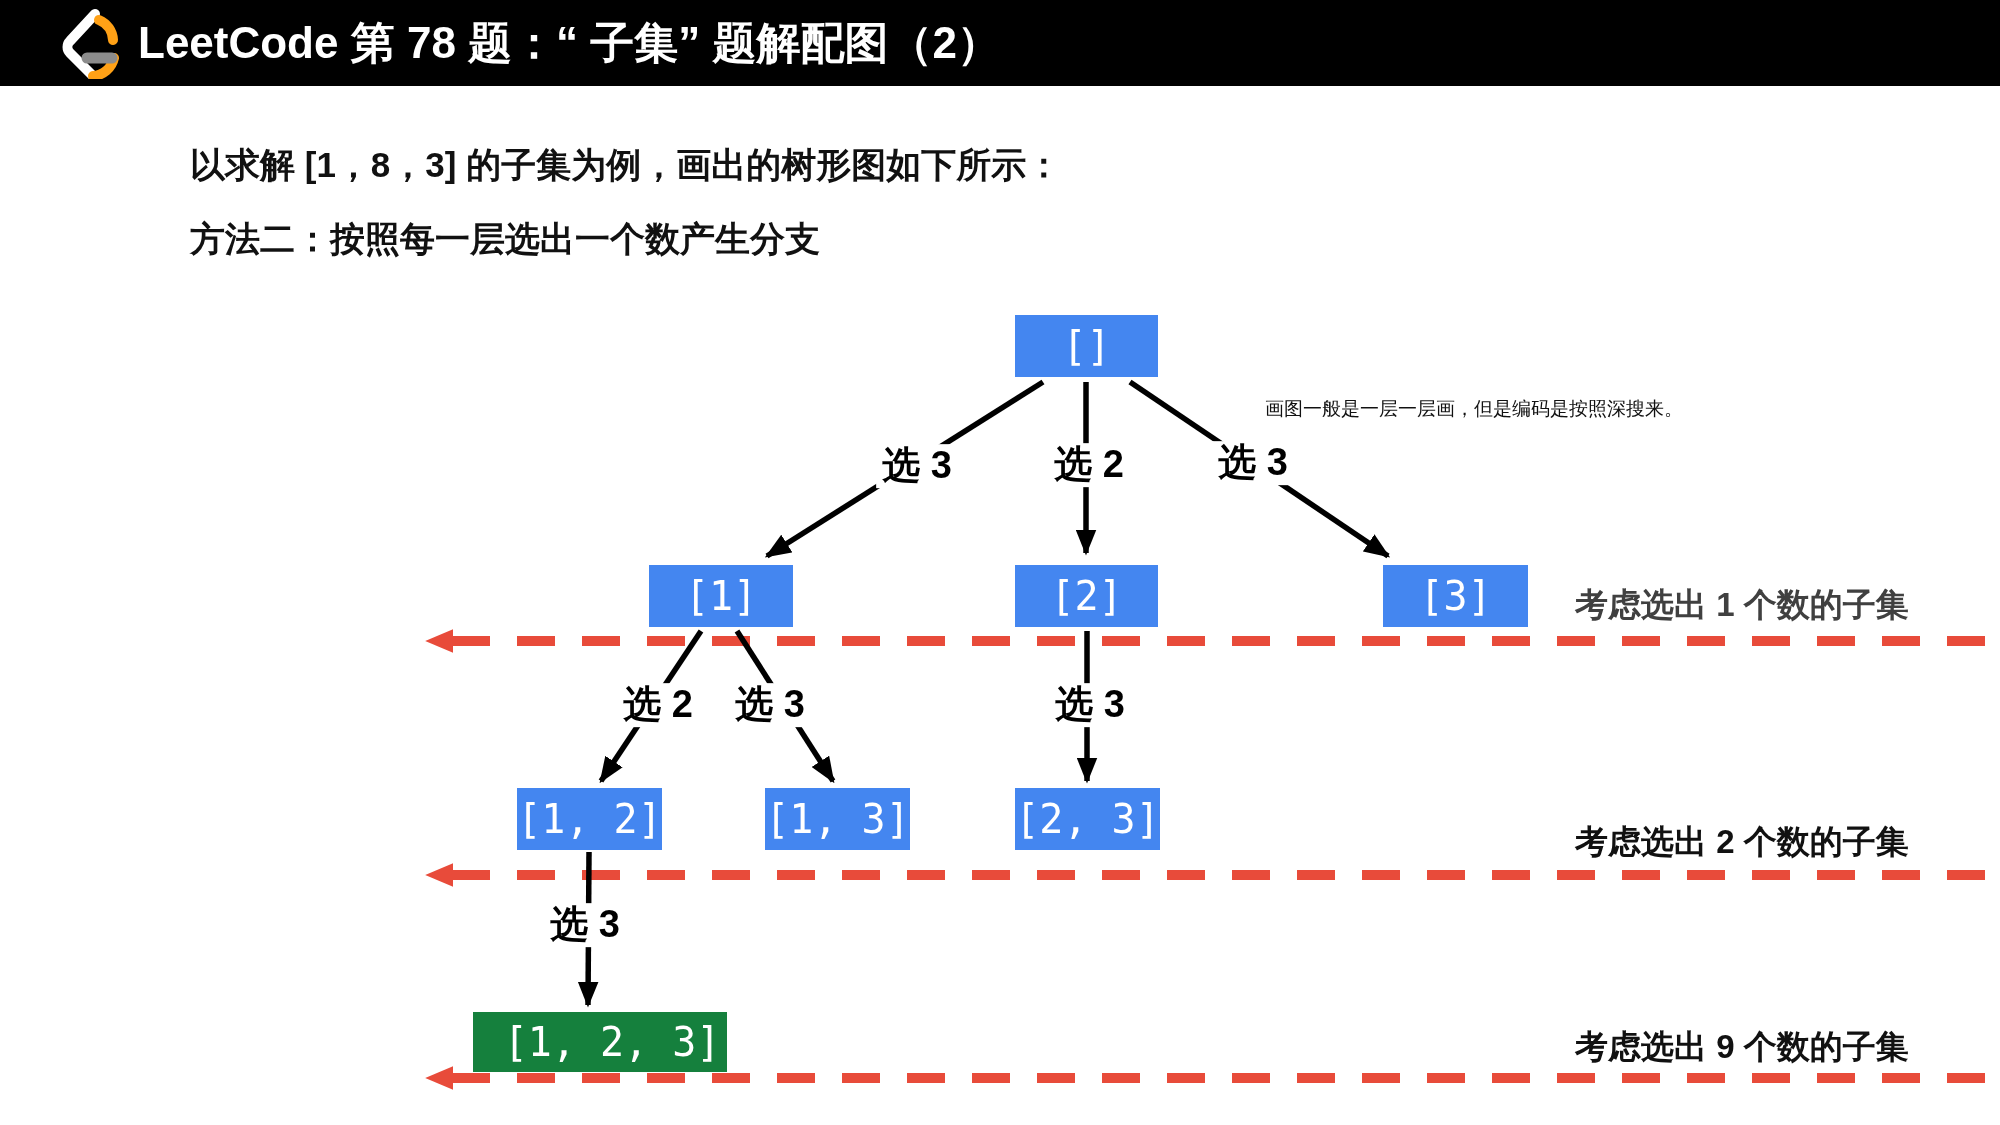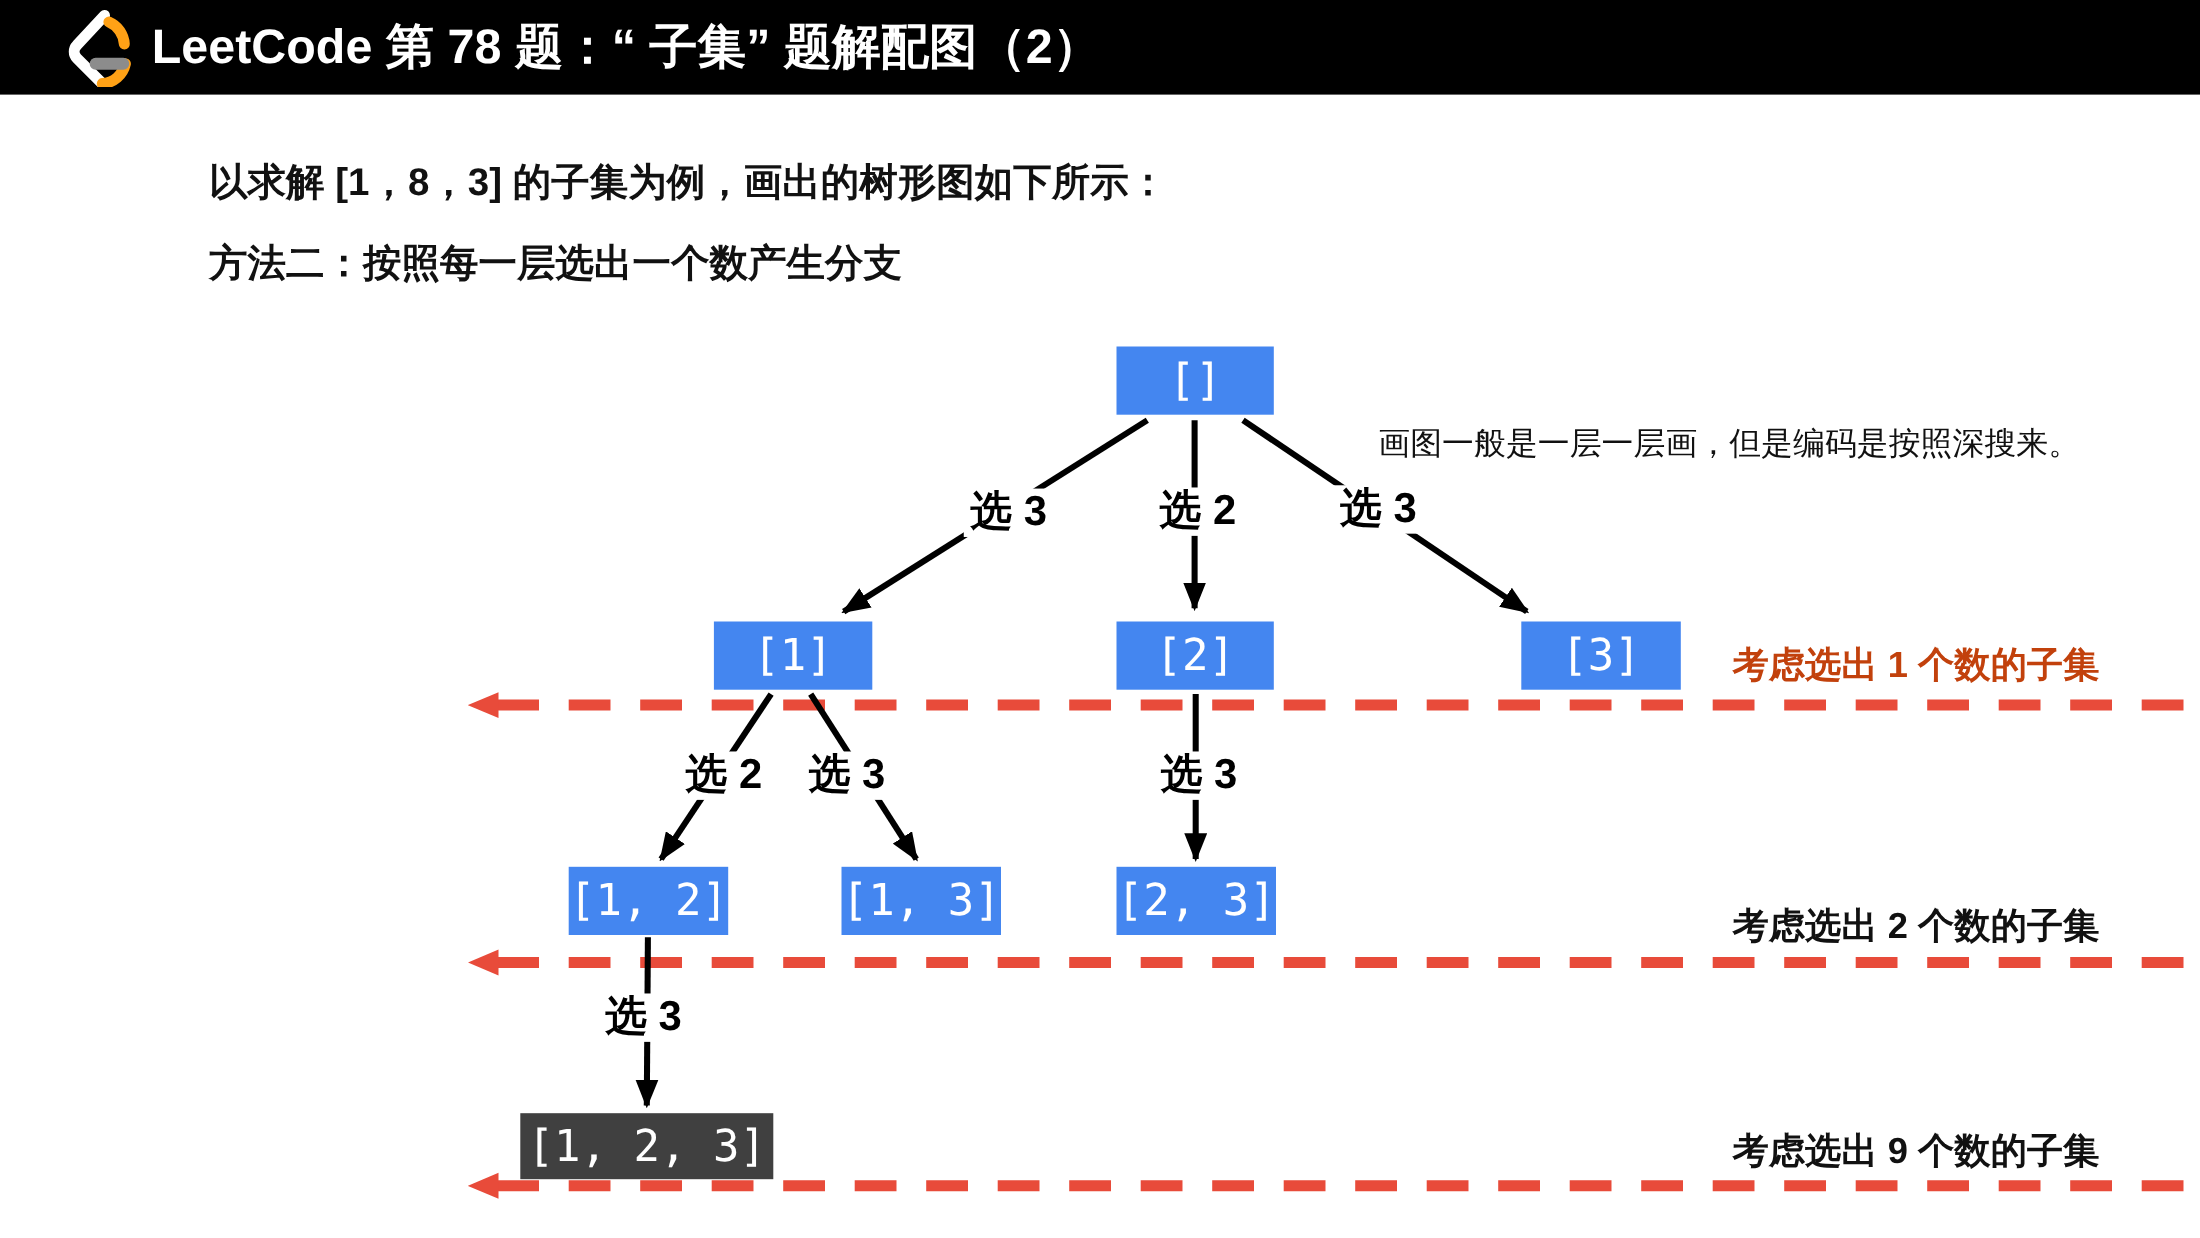--- a/index.html
+++ b/index.html
@@ -11,22 +11,22 @@
           display:flex;align-items:center;}
   .logo{position:absolute;left:44px;top:7px;width:80px;height:72px;}
   .title{position:absolute;left:138px;top:0;height:86px;line-height:86px;
          color:#ffffff;font-size:44px;font-weight:700;white-space:pre;}
 
   .intro{position:absolute;left:190px;margin:0;color:#111111;font-size:35px;
          font-weight:600;white-space:pre;}
   .intro.l1{top:142px;}
   .intro.l2{top:216px;}
 
-  .note{position:absolute;left:1253px;top:384px;margin:0;color:#111111;
-        font-size:29px;font-weight:500;white-space:pre;}
+  .note{position:absolute;left:1253px;top:384px;margin:12px;color:#111111;
+        font-size:19px;font-weight:500;white-space:pre;}
 
   #diagram-svg{position:absolute;left:0;top:0;width:2000px;height:1125px;pointer-events:none;}
 
   .node{position:absolute;display:flex;align-items:center;justify-content:center;
         font-family:"DejaVu Sans Mono","Liberation Mono",monospace;
         font-size:40px;font-weight:500;white-space:pre;}
 
   .edge-label{position:absolute;transform:translate(-50%,-50%);background:#ffffff;
               padding:0 6px;color:#000000;font-size:38px;font-weight:600;
               white-space:pre;line-height:1.15;}
@@ -77,30 +77,30 @@
   </svg>
 
   <div id="nodes-layer">
       <div class="node" style="left: 1015px; top: 315px; width: 143px; height: 62px; background: rgb(68, 134, 240); color: rgb(255, 255, 255);">[]</div>
       <div class="node" style="left: 649px; top: 565px; width: 144px; height: 62px; background: rgb(68, 134, 240); color: rgb(255, 255, 255);">[1]</div>
       <div class="node" style="left: 1015px; top: 565px; width: 143px; height: 62px; background: rgb(68, 134, 240); color: rgb(255, 255, 255);">[2]</div>
       <div class="node" style="left: 1383px; top: 565px; width: 145px; height: 62px; background: rgb(68, 134, 240); color: rgb(255, 255, 255);">[3]</div>
       <div class="node" style="left: 517px; top: 788px; width: 145px; height: 62px; background: rgb(68, 134, 240); color: rgb(255, 255, 255);">[1, 2]</div>
       <div class="node" style="left: 765px; top: 788px; width: 145px; height: 62px; background: rgb(68, 134, 240); color: rgb(255, 255, 255);">[1, 3]</div>
       <div class="node" style="left: 1015px; top: 788px; width: 145px; height: 62px; background: rgb(68, 134, 240); color: rgb(255, 255, 255);">[2, 3]</div>
-      <div class="node" style="left: 473px; top: 1012px; width: 230px; height: 60px; background: #404040; color: rgb(255, 255, 255);">[1, 2, 3]</div>
+      <div class="node" style="left: 473px; top: 1012px; width: 230px; height: 60px; background: #15803d; color: rgb(255, 255, 255); padding-left: 24px;">[1, 2, 3]</div>
     </div>
   <div id="labels-layer">
       <div class="edge-label" style="left: 917px; top: 466px;">选 3</div>
       <div class="edge-label" style="left: 1089px; top: 465px;">选 2</div>
       <div class="edge-label" style="left: 1253px; top: 463px;">选 3</div>
       <div class="edge-label" style="left: 658px; top: 705px;">选 2</div>
       <div class="edge-label" style="left: 770px; top: 705px;">选 3</div>
       <div class="edge-label" style="left: 1090px; top: 705px;">选 3</div>
       <div class="edge-label" style="left: 585px; top: 925px;">选 3</div>
     </div>
   <div id="captions-layer">
-      <div class="level-caption" style="left: 1575px; top: 605px; color: #c2410c;">考虑选出 1 个数的子集</div>
+      <div class="level-caption" style="left: 1575px; top: 605px; color: #404040;">考虑选出 1 个数的子集</div>
       <div class="level-caption" style="left: 1575px; top: 842px; color: rgb(17, 17, 17);">考虑选出 2 个数的子集</div>
       <div class="level-caption" style="left: 1575px; top: 1047px; color: rgb(17, 17, 17);">考虑选出 9 个数的子集</div>
     </div>
 
 </div>
 
 </body></html>

